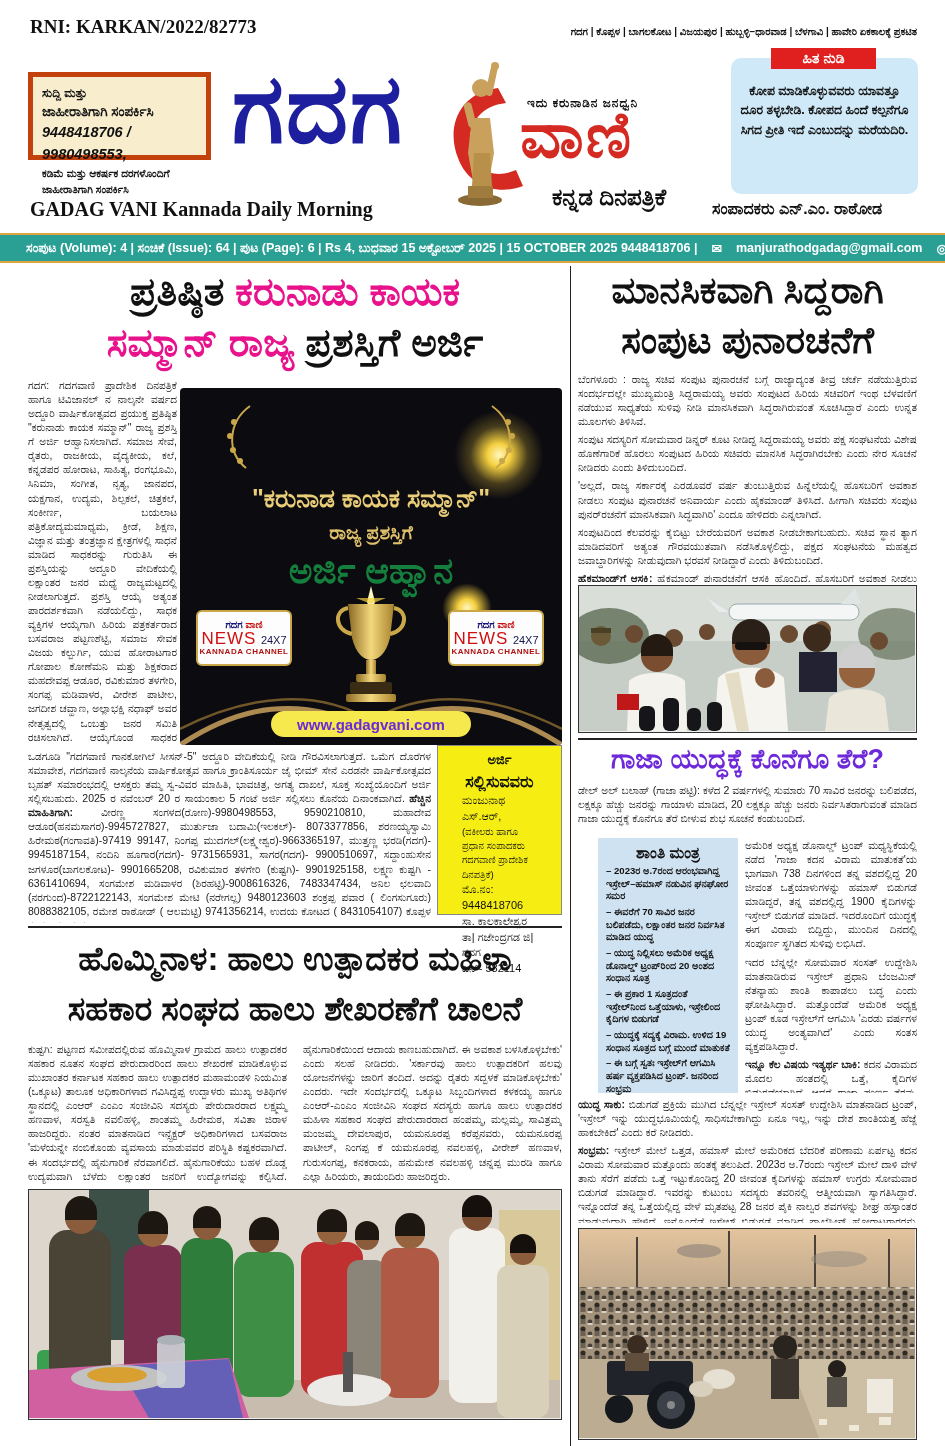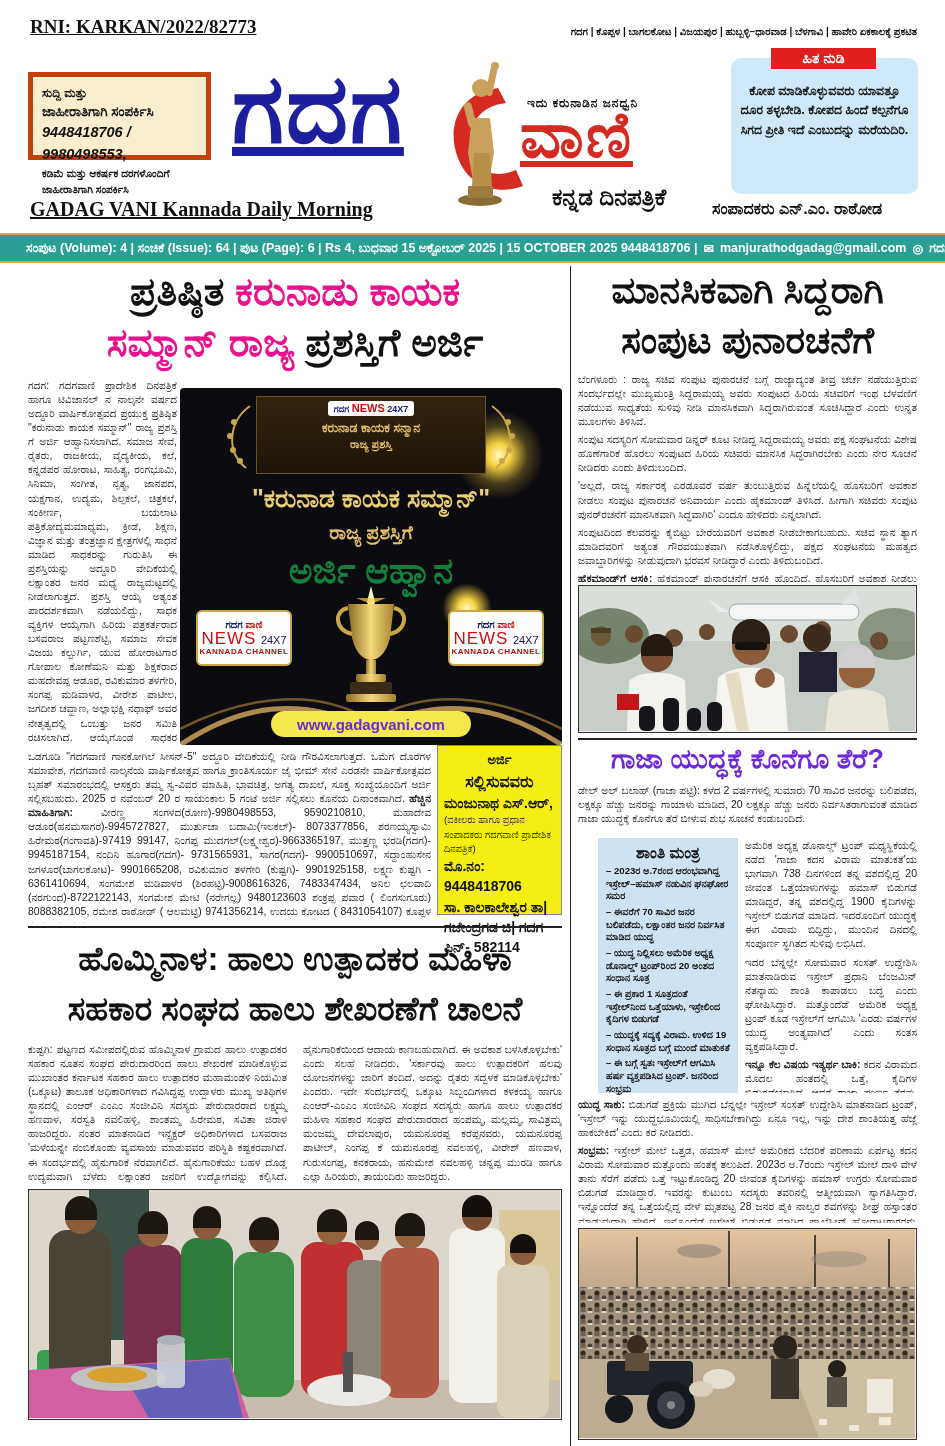--- a/index.html
+++ b/index.html
@@ -4,21 +4,21 @@
 <style>
   :root{
     --teal:#2aa095; --gold:#e2a53e; --mastblue:#1d1f9e; --red:#d42a21;
     --pink:#e8128c; --cream:#f8eecd; --lightblue:#cfe9f8; --boxblue:#cfe2f2;
     --yellow:#f6ee12; --postergold:#e7c96a;
   }
   *{margin:0;padding:0;box-sizing:border-box;}
   html,body{width:945px;height:1446px;}
   body{position:relative;background:#fff;font-family:"Liberation Sans",sans-serif;color:#111;overflow:hidden;}
   .abs{position:absolute;}
-  .serif{font-family:"Liberation Serif",serif;text-decoration:underline;}
+  .serif{font-family:"Liberation Serif",serif;}
   .just{text-align:justify;}
   .bodytxt{font-size:10.5px;line-height:1.34;color:#1a1a1a;overflow:hidden;}
   .bodytxt p{margin-bottom:4px;}
   .lead{font-weight:bold;}
   
   .rni{left:30px;top:16px;font-size:19px;font-weight:bold;}
   .cities{right:28px;top:26px;font-size:10px;font-weight:bold;}
   
   .contactbox{left:28px;top:72px;width:183px;height:88px;background:var(--cream);border:5px solid #c2410c;padding:7px 9px;line-height:1.5;}
   .contactbox .c1{font-size:12px;font-weight:bold;}
@@ -28,21 +28,21 @@
   .eng{left:30px;top:198px;font-size:20px;font-weight:bold;}
   .mast-gadag{left:232px;top:62px;font-size:96px;font-weight:bold;color:var(--mastblue);letter-spacing:2px;line-height:1;}
   .tagline{left:527px;top:96px;font-size:12px;font-weight:bold;letter-spacing:1px;}
   .mast-vani{left:520px;top:104px;font-size:64px;font-weight:bold;color:var(--red);line-height:1;letter-spacing:2px;}
   .subtitle{left:552px;top:184px;font-size:23px;font-weight:bold;}
   .editor{left:712px;top:200px;font-size:16px;font-weight:bold;}
   .hitabox{left:731px;top:58px;width:187px;height:136px;background:var(--lightblue);border-radius:10px;padding-top:24px;}
   .hitabadge{left:40px;top:-10px;width:105px;position:absolute;background:#e0201f;color:#fff;font-weight:bold;font-size:14px;text-align:center;padding:2px 0;}
   .hitatext{font-size:12.5px;font-weight:bold;text-align:center;line-height:1.55;padding:0 8px;}
   
-  .infobar{left:0;top:233px;width:945px;height:30px;background:var(--teal);border-top:2px solid var(--gold);border-bottom:2px solid var(--gold);color:#fff;display:flex;align-items:center;padding:0 26px;font-size:12.5px;font-weight:bold;gap:6px;white-space:nowrap;}
+  .infobar{left:0;top:233px;width:945px;height:30px;background:var(--teal);border-top:2px solid var(--gold);border-bottom:2px solid var(--gold);color:#fff;display:flex;align-items:center;padding:0 26px;font-size:12.5px;font-weight:bold;gap:14px;white-space:nowrap;}
   
   .vline{left:570px;top:266px;width:1px;height:1180px;background:#222;}
   .hline{background:#222;height:2px;}
   
   .headline1{left:28px;top:266px;width:534px;text-align:center;font-weight:bold;font-size:39px;line-height:1.32;}
   .hl-pink{color:var(--pink);}
   .leftcol{left:28px;top:378px;width:149px;height:368px;}
   
   .poster{left:180px;top:388px;width:382px;height:357px;background:#0c0b10;border-radius:4px;overflow:hidden;color:var(--postergold);}
   .poster .burst{position:absolute;right:18px;top:22px;width:90px;height:90px;background:radial-gradient(circle,#fff7c0 0%,#f5d040 18%,rgba(245,208,64,.25) 45%,rgba(0,0,0,0) 70%);}
@@ -58,24 +58,24 @@
   .newslogo{position:absolute;width:96px;height:56px;background:#fdfdfd;border-radius:6px;border:2px solid #caa84a;display:flex;flex-direction:column;align-items:center;justify-content:center;line-height:1.05;}
   .newslogo .row1{font-size:10px;font-weight:bold;color:#13137d;}
   .newslogo .row1 .v{color:#c51111;}
   .newslogo .row2{font-weight:normal;}
   .newslogo .row2 .nw{color:#d01010;font-size:17px;letter-spacing:1px;}
   .newslogo .row2 .x247{color:#15154f;font-size:11px;}
   .newslogo .row3{font-size:8px;font-weight:bold;color:#b01212;letter-spacing:.5px;}
   .pweb{position:absolute;left:91px;top:323px;width:200px;height:26px;background:#f5e94e;border-radius:13px;display:flex;align-items:center;justify-content:center;font-size:15px;font-weight:bold;color:#6d28d9;}
   
   .belowad{left:28px;top:749px;width:403px;height:174px;}
-  .ybox{left:437px;top:745px;width:125px;height:170px;background:var(--yellow);border:1px solid #888;padding:5px 6px;line-height:1.45;}
+  .ybox{left:437px;top:745px;width:125px;height:170px;background:var(--yellow);border:1px solid #888;padding:5px 24px;line-height:1.45;}
   .ybox .t1{text-align:center;font-weight:bold;font-size:13px;}
   .ybox .t2{text-align:center;font-weight:bold;font-size:16px;}
-  .ybox .r{font-size:14px;font-weight:bold;}
+  .ybox .r{font-size:11px;font-weight:normal;}
   
   .headline2{left:28px;top:934px;width:534px;text-align:center;font-weight:bold;font-size:33px;line-height:1.5;}
   .milkbody{left:28px;top:1042px;width:534px;height:142px;column-count:2;column-gap:16px;}
   
   .headline3{left:578px;top:266px;width:339px;text-align:center;font-weight:bold;font-size:37px;line-height:1.35;}
   .cabbody{left:578px;top:372px;width:339px;height:210px;}
   .photoframe{border:1.5px solid #333;background:#eee;}
   .redhl{left:578px;top:744px;width:339px;text-align:center;font-weight:bold;font-size:27px;color:#6d28d9;}
   .gazaintro{left:578px;top:783px;width:339px;height:52px;}
   .peacebox{left:598px;top:838px;width:140px;height:255px;background:var(--boxblue);padding:6px 8px;}
@@ -143,29 +143,20 @@
   <div>
     <span class="hl-pink">ಸಮ್ಮಾನ್ ರಾಜ್ಯ </span><span>ಪ್ರಶಸ್ತಿಗೆ ಅರ್ಜಿ</span>
   </div>
 </div>
 
 <div class="abs leftcol bodytxt just">ಗದಗ: ಗದಗವಾಣಿ ಪ್ರಾದೇಶಿಕ ದಿನಪತ್ರಿಕೆ ಹಾಗೂ ಟಿವಿಜಾನಲ್ ನ ನಾಲ್ಕನೇ ವರ್ಷದ ಅದ್ದೂರಿ ವಾರ್ಷಿಕೋತ್ಸವದ ಪ್ರಯುಕ್ತ ಪ್ರತಿಷ್ಠಿತ "ಕರುನಾಡು ಕಾಯಕ ಸಮ್ಮಾನ್" ರಾಜ್ಯ ಪ್ರಶಸ್ತಿ ಗೆ ಅರ್ಜಿ ಆಹ್ವಾನಿಸಲಾಗಿದೆ. ಸಮಾಜ ಸೇವೆ, ರೈತರು, ರಾಜಕೀಯ, ವೈದ್ಯಕೀಯ, ಕಲೆ, ಕನ್ನಡಪರ ಹೋರಾಟ, ಸಾಹಿತ್ಯ, ರಂಗಭೂಮಿ, ಸಿನಿಮಾ, ಸಂಗೀತ, ನೃತ್ಯ, ಜಾನಪದ, ಯಕ್ಷಗಾನ, ಉದ್ಯಮ, ಶಿಲ್ಪಕಲೆ, ಚಿತ್ರಕಲೆ, ಸಂಕೀರ್ಣ, ಬಯಲಾಟ ಪತ್ರಿಕೋದ್ಯಮಮಾಧ್ಯಮ, ಕ್ರೀಡೆ, ಶಿಕ್ಷಣ, ವಿಜ್ಞಾನ ಮತ್ತು ತಂತ್ರಜ್ಞಾನ ಕ್ಷೇತ್ರಗಳಲ್ಲಿ ಸಾಧನೆ ಮಾಡಿದ ಸಾಧಕರನ್ನು ಗುರುತಿಸಿ ಈ ಪ್ರಶಸ್ತಿಯನ್ನು ಅದ್ದೂರಿ ವೇದಿಕೆಯಲ್ಲಿ ಲಕ್ಷಾಂತರ ಜನರ ಮಧ್ಯೆ ರಾಜ್ಯಮಟ್ಟದಲ್ಲಿ ನೀಡಲಾಗುತ್ತದೆ. ಪ್ರಶಸ್ತಿ ಆಯ್ಕೆ ಅತ್ಯಂತ ಪಾರದರ್ಶಕವಾಗಿ ನಡೆಯಲಿದ್ದು, ಸಾಧಕ ವ್ಯಕ್ತಿಗಳ ಆಯ್ಕೆಗಾಗಿ ಹಿರಿಯ ಪತ್ರಕರ್ತರಾದ ಬಸವರಾಜ ಪಟ್ಟಣಶೆಟ್ಟಿ, ಸಮಾಜ ಸೇವಕ ವಿಜಯ ಕಲ್ಬುರ್ಗಿ, ಯುವ ಹೋರಾಟಗಾರ ಗೋಪಾಲ ಕೋಣೆಮನಿ ಮತ್ತು ಶಿಕ್ಷಕರಾದ ಮಹದೇವಪ್ಪ ಆಡೂರ, ರವಿಕುಮಾರ ತಳಗೇರಿ, ಸಂಗಪ್ಪ ಮಡಿವಾಳರ, ವೀರೇಶ ಪಾಟೀಲ, ಜಗದೀಶ ಚವ್ಹಾಣ, ಅಲ್ಲಾಭಕ್ಷಿ ನಧಾಫ್ ಅವರ ನೇತೃತ್ವದಲ್ಲಿ ಒಂಬತ್ತು ಜನರ ಸಮಿತಿ ರಚಿಸಲಾಗಿದೆ. ಆಯ್ಕೆಗೊಂಡ ಸಾಧಕರ ಸಾಧನೆಯ ಹಾದಿಯ ಕುರಿತು ಗದಗವಾಣಿ ಪ್ರಾದೇಶಿಕ ದಿನಪತ್ರಿಕೆಯಲ್ಲಿ "ಕಾಯಕ ಸಮ್ಮಾನ" ಹೆಸರಿನಲ್ಲಿ ಒಂದು ಪುಟದಷ್ಟು ಸಮಗ್ರ ಮಾಹಿತಿ ಒಳಗೊಂಡ ವಿಶೇಷ ಲೇಖನ ಹಾಗೂ ಟಿವಿ ಜಾನಲ್‌ನಲ್ಲಿ ವ್ಯಕ್ತಿತ್ವ ಅನಾವರಣ ಕಿರು ಚಿತ್ರ ಬಿತ್ತರಿಸಲಾಗುತ್ತದೆ. ಪ್ರಶಸ್ತಿಯನ್ನು</div>
 
 <div class="abs poster">
   <div class="burst"></div>
   <div class="burst2"></div>
-  <div class="pbanner">
-    <div class="minilogo">
-      <span>ಗದಗ</span>
-      <span class="nw">NEWS</span>
-      <span>24X7</span>
-    </div>
-    <div class="bt1">ಕರುನಾಡ ಕಾಯಕ ಸನ್ಮಾನ</div>
-    <div class="bt2">ರಾಜ್ಯ ಪ್ರಶಸ್ತಿ</div>
-  </div>
 
   <svg class="abs" style="left:40px;top:14px;" width="36" height="70" viewBox="0 0 36 70">
     <path d="M30 4 C8 20 6 50 26 66" stroke="#caa84a" stroke-width="2" fill="none"></path>
     <circle cx="14" cy="20" r="3" fill="#caa84a"></circle>
       <circle cx="10" cy="34" r="3" fill="#caa84a"></circle>
       <circle cx="13" cy="48" r="3" fill="#caa84a"></circle>
       <circle cx="20" cy="59" r="3" fill="#caa84a"></circle>
   </svg>
   <svg class="abs" style="left:306px;top:14px;" width="36" height="70" viewBox="0 0 36 70">
     <path d="M6 4 C28 20 30 50 10 66" stroke="#caa84a" stroke-width="2" fill="none"></path>

